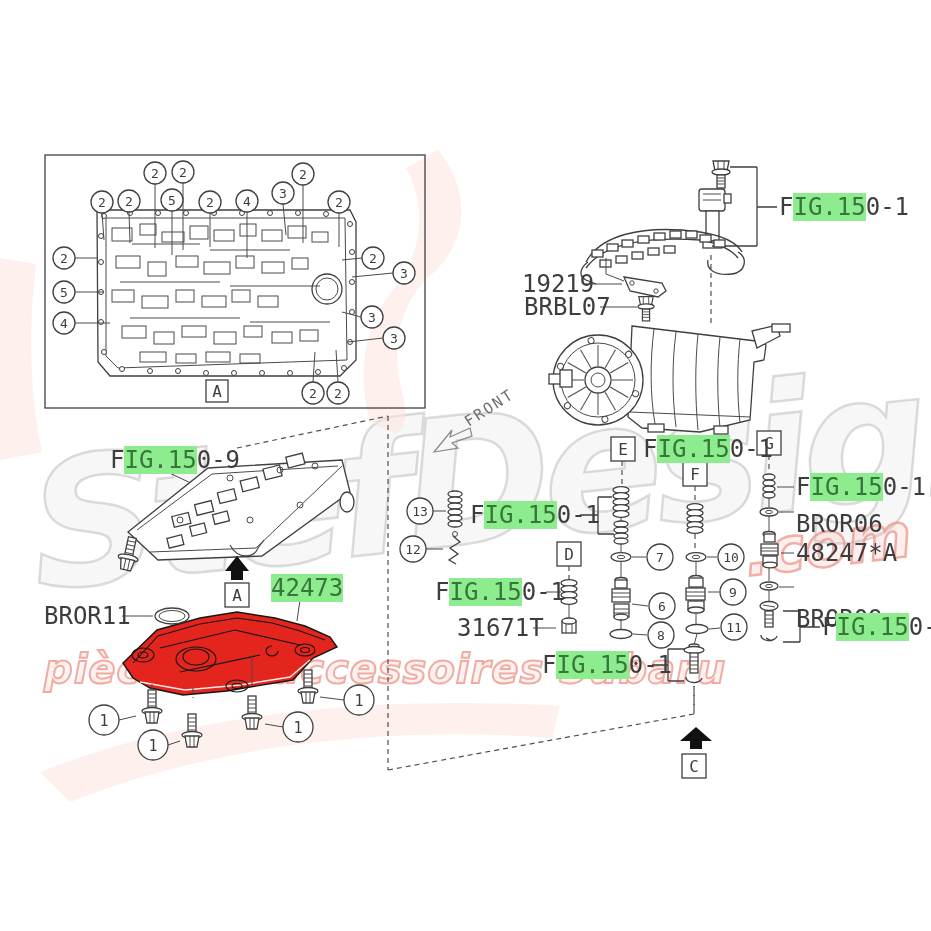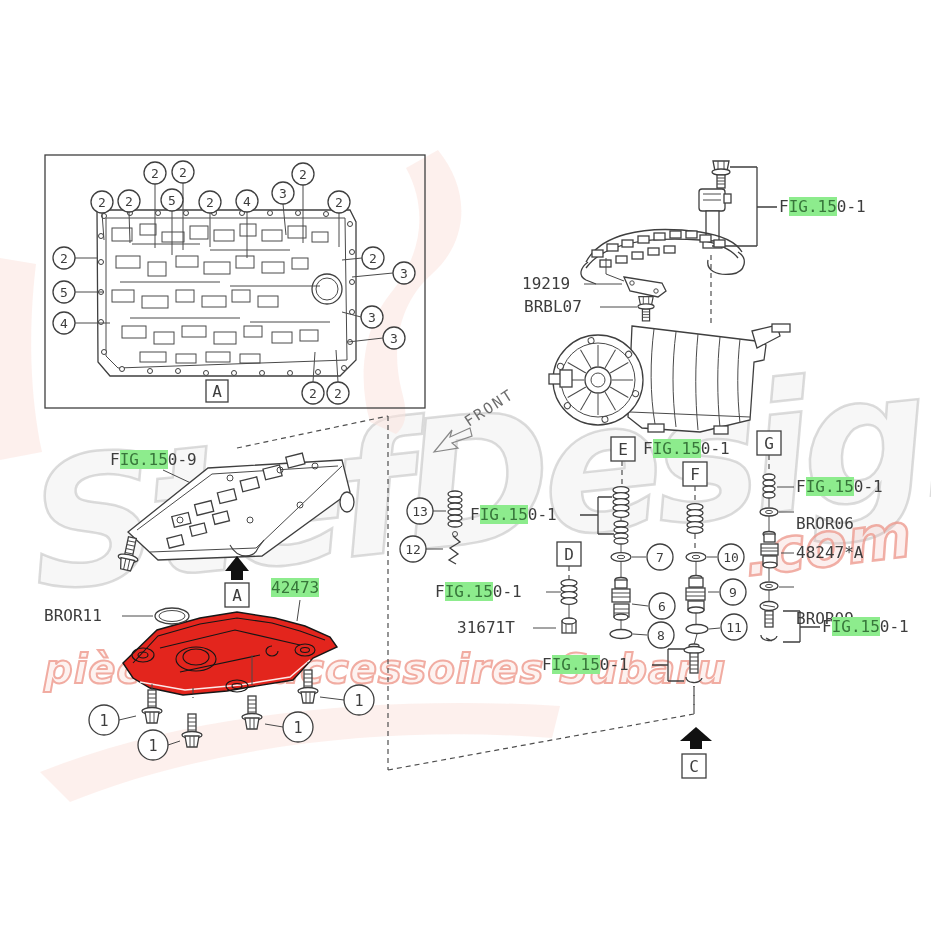--- a/index.html
+++ b/index.html
@@ -23,21 +23,21 @@
   svg .dash{stroke:#4f4f4f;stroke-width:1.2;fill:none;stroke-dasharray:5 4;}
   svg .pan{stroke:#161616;stroke-width:1.4;}
   svg .panln{stroke:#161616;stroke-width:1.1;fill:none;}
   svg .panwh{stroke:#ffffff;stroke-width:1.4;fill:none;opacity:.9;}
   svg .blk{fill:#111111;stroke:none;}
   svg text{font-family:"DejaVu Sans Mono","Liberation Mono",monospace;fill:#3d3d3d;text-anchor:middle;}
   svg .cn{font-size:13px;}
   svg .cnl{font-size:15px;}
   svg .bx{font-size:16px;}
   svg .front{font-size:15px;fill:#6e6e6e;letter-spacing:2px;}
-  .plabel{position:absolute;z-index:3;font-size:16px;line-height:22px;color:#3d3d3d;white-space:nowrap;}
+  .plabel{position:absolute;z-index:3;font-size:24px;line-height:22px;color:#3d3d3d;white-space:nowrap;}
   .hl{background:#8dec8d;color:#37763a;}
 </style>
 </head>
 <body>
 
 <div class="wm wm-brand">StefDesign</div>
 <div class="wm wm-com">.com</div>
 <div class="wm wm-tagline">pièces et accessoires Subaru</div>
 
 <svg class="art" width="931" height="931" viewBox="0 0 931 931">

